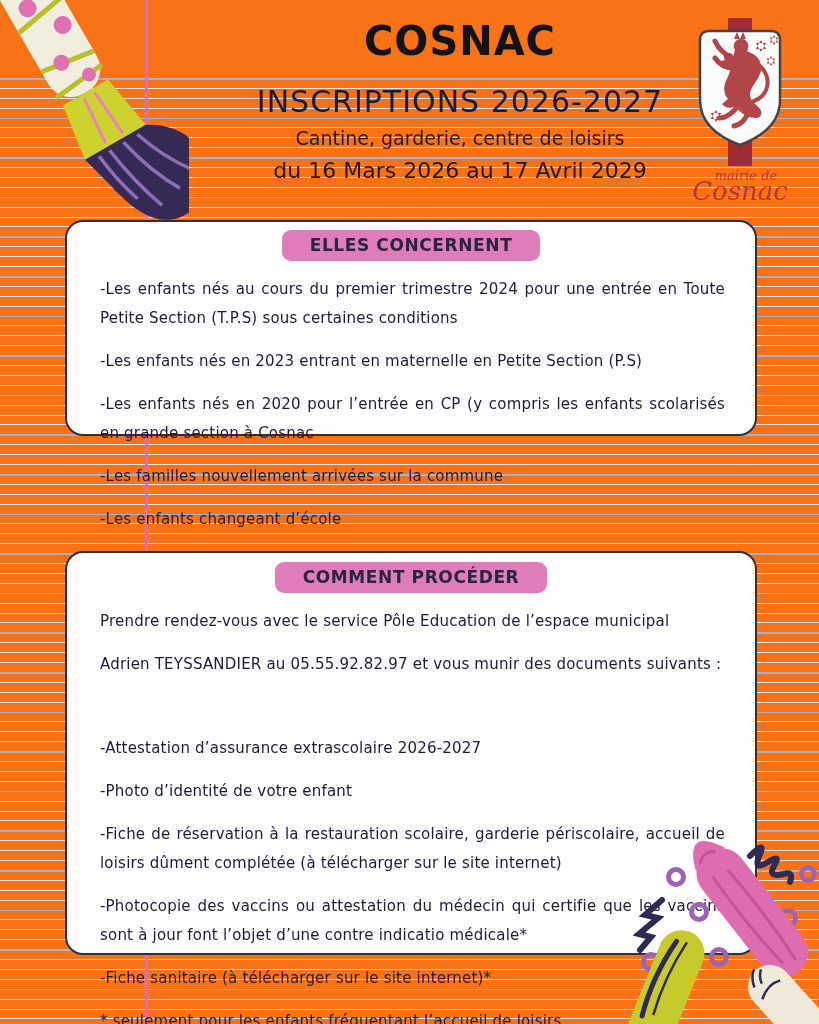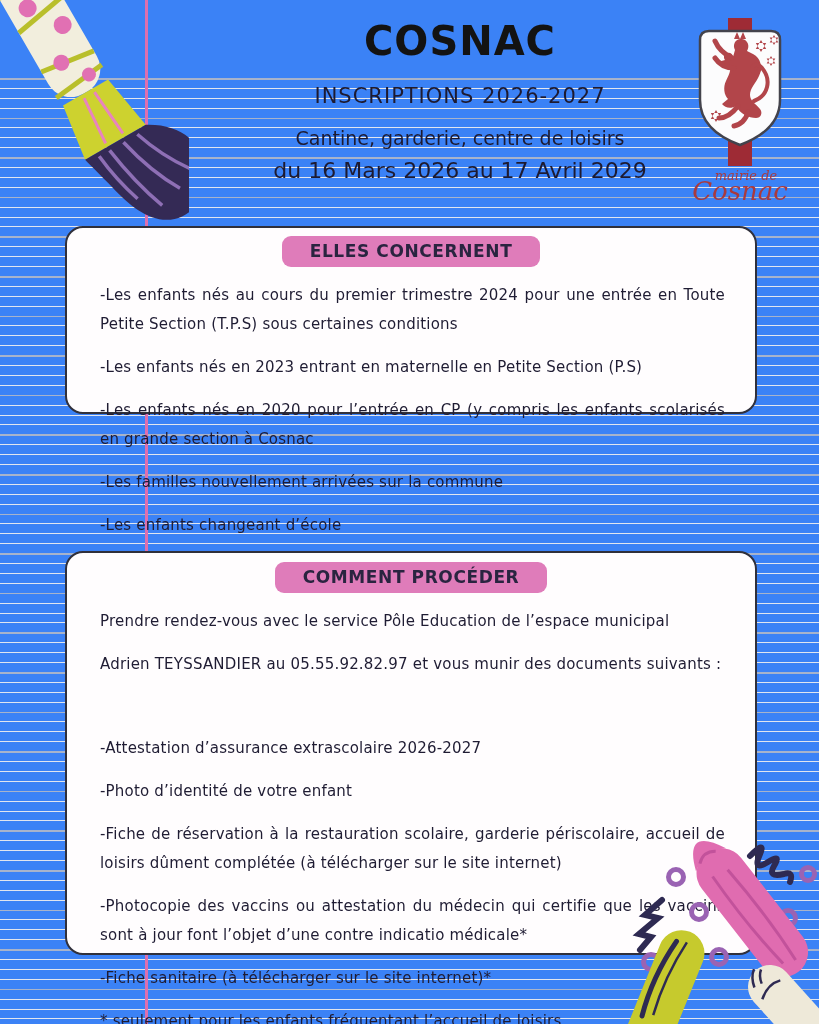--- a/index.html
+++ b/index.html
@@ -1,44 +1,44 @@
 <!DOCTYPE html>
 <html><head>
 <meta charset="utf-8">
 <style>
   html,body{margin:0;padding:0;}
   .page{
     position:relative;width:819px;height:1024px;overflow:hidden;
-    background:#3b82f6;
+    background:#f97316;
     font-family:"DejaVu Sans","Liberation Sans",sans-serif;
     color:#1f1c33;
   }
   
   .rules{
     position:absolute;left:0;right:0;top:78px;bottom:0;z-index:0;
     background:
       repeating-linear-gradient(to bottom,#a7b3cb 0px,#a7b3cb 1.6px,transparent 1.6px,transparent 39.6px),
       repeating-linear-gradient(to bottom,#e2e6ef 0px,#e2e6ef 1px,transparent 1px,transparent 9.9px);
   }
   .margin-line{
     position:absolute;top:0;bottom:0;left:145px;width:2.5px;
     background:#dd6fae;z-index:1;
   }
   .header{position:absolute;left:150px;width:620px;top:0;z-index:2;text-align:center;}
   .title{position:absolute;left:0;width:100%;top:18px;font-size:40px;font-weight:bold;color:#131313;letter-spacing:1px;}
-  .subtitle{position:absolute;left:0;width:100%;top:84px;font-size:21px;color:#1d1a30;letter-spacing:1px;}
+  .subtitle{position:absolute;left:0;width:100%;top:84px;font-size:30px;color:#1d1a30;letter-spacing:1px;}
   .tagline{position:absolute;left:0;width:100%;top:127px;font-size:19px;color:#1d1a30;}
   .daterange{position:absolute;left:0;width:100%;top:158px;font-size:22px;color:#1d1a30;}
   .logo{position:absolute;left:688px;top:6px;width:104px;height:200px;z-index:2;}
   .card{
     position:absolute;left:65px;width:692px;z-index:2;box-sizing:border-box;
     background:#fffdfe;border:2.5px solid #30303b;border-radius:18px;
     text-align:center;
   }
-  .card-concern{top:226px;height:188px;}
+  .card-concern{top:220px;height:216px;}
   .card-procedure{top:551px;height:404px;}
   .badge{
     display:inline-block;margin-top:8px;
     background:#df7cba;color:#2a2440;
     font-weight:bold;font-size:17px;letter-spacing:.6px;
     padding:5px 28px 6px;border-radius:9px;
   }
   .card-procedure .badge{margin-top:9px;}
   .card-content{
     text-align:justify;padding:0 16px 0 19px;margin-top:9px;

